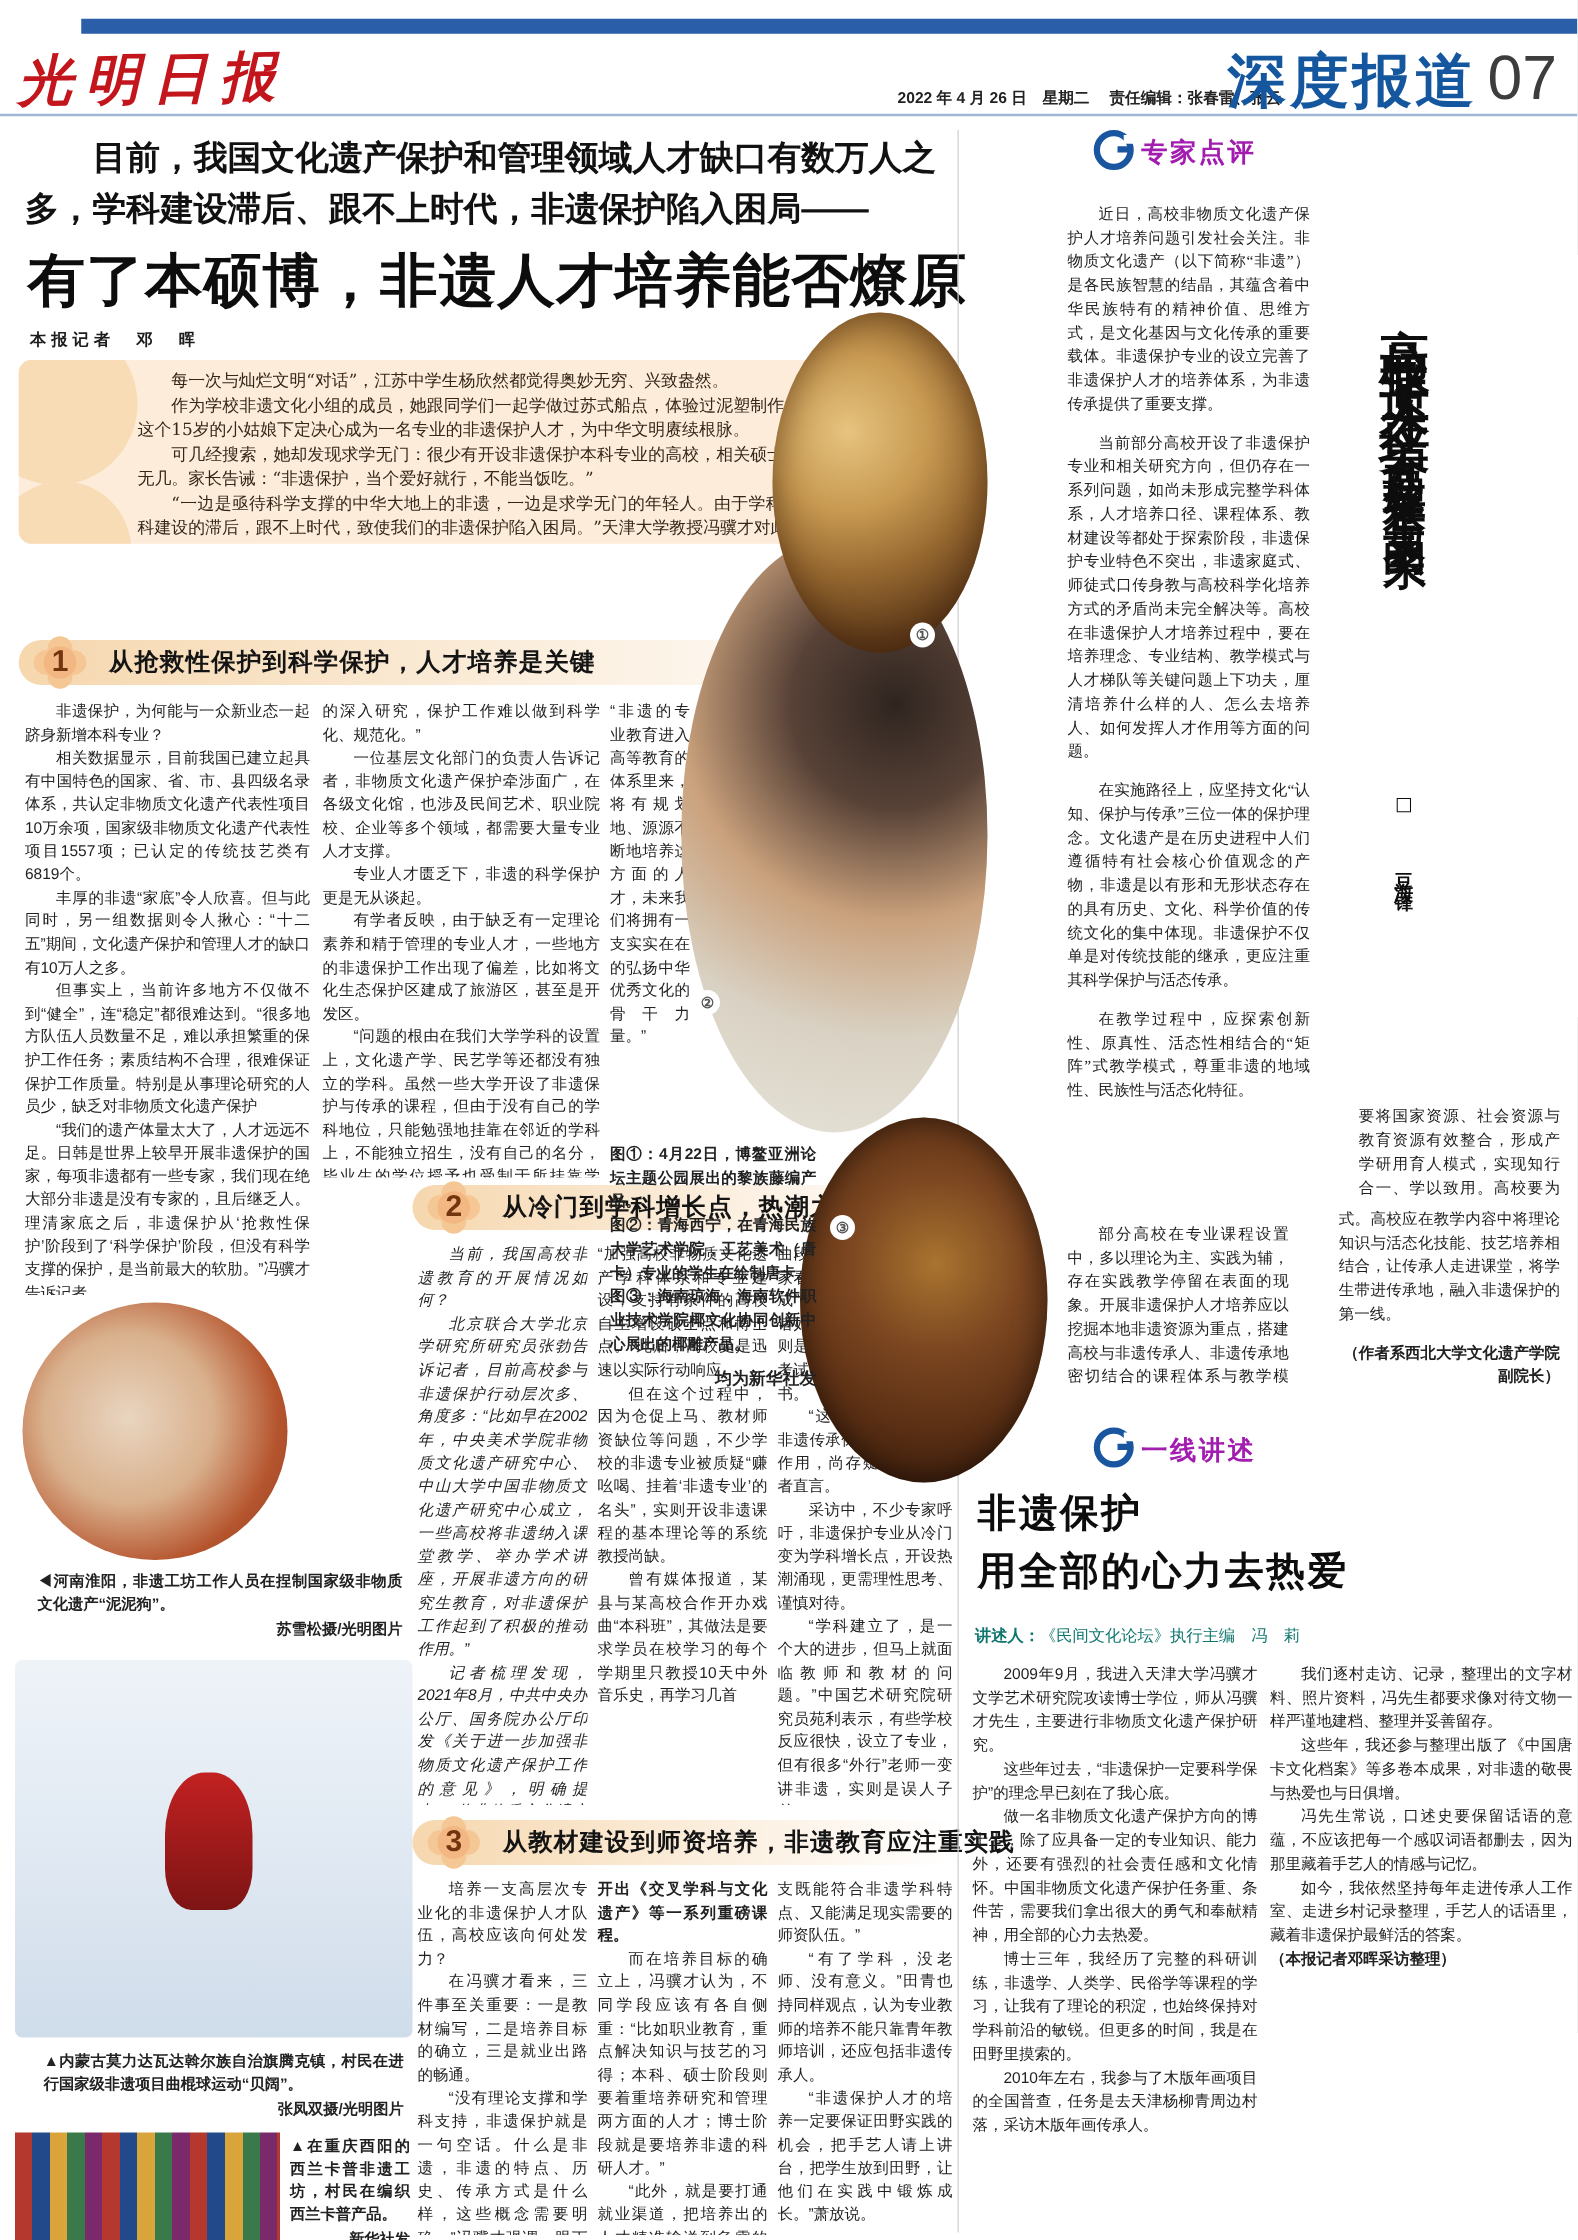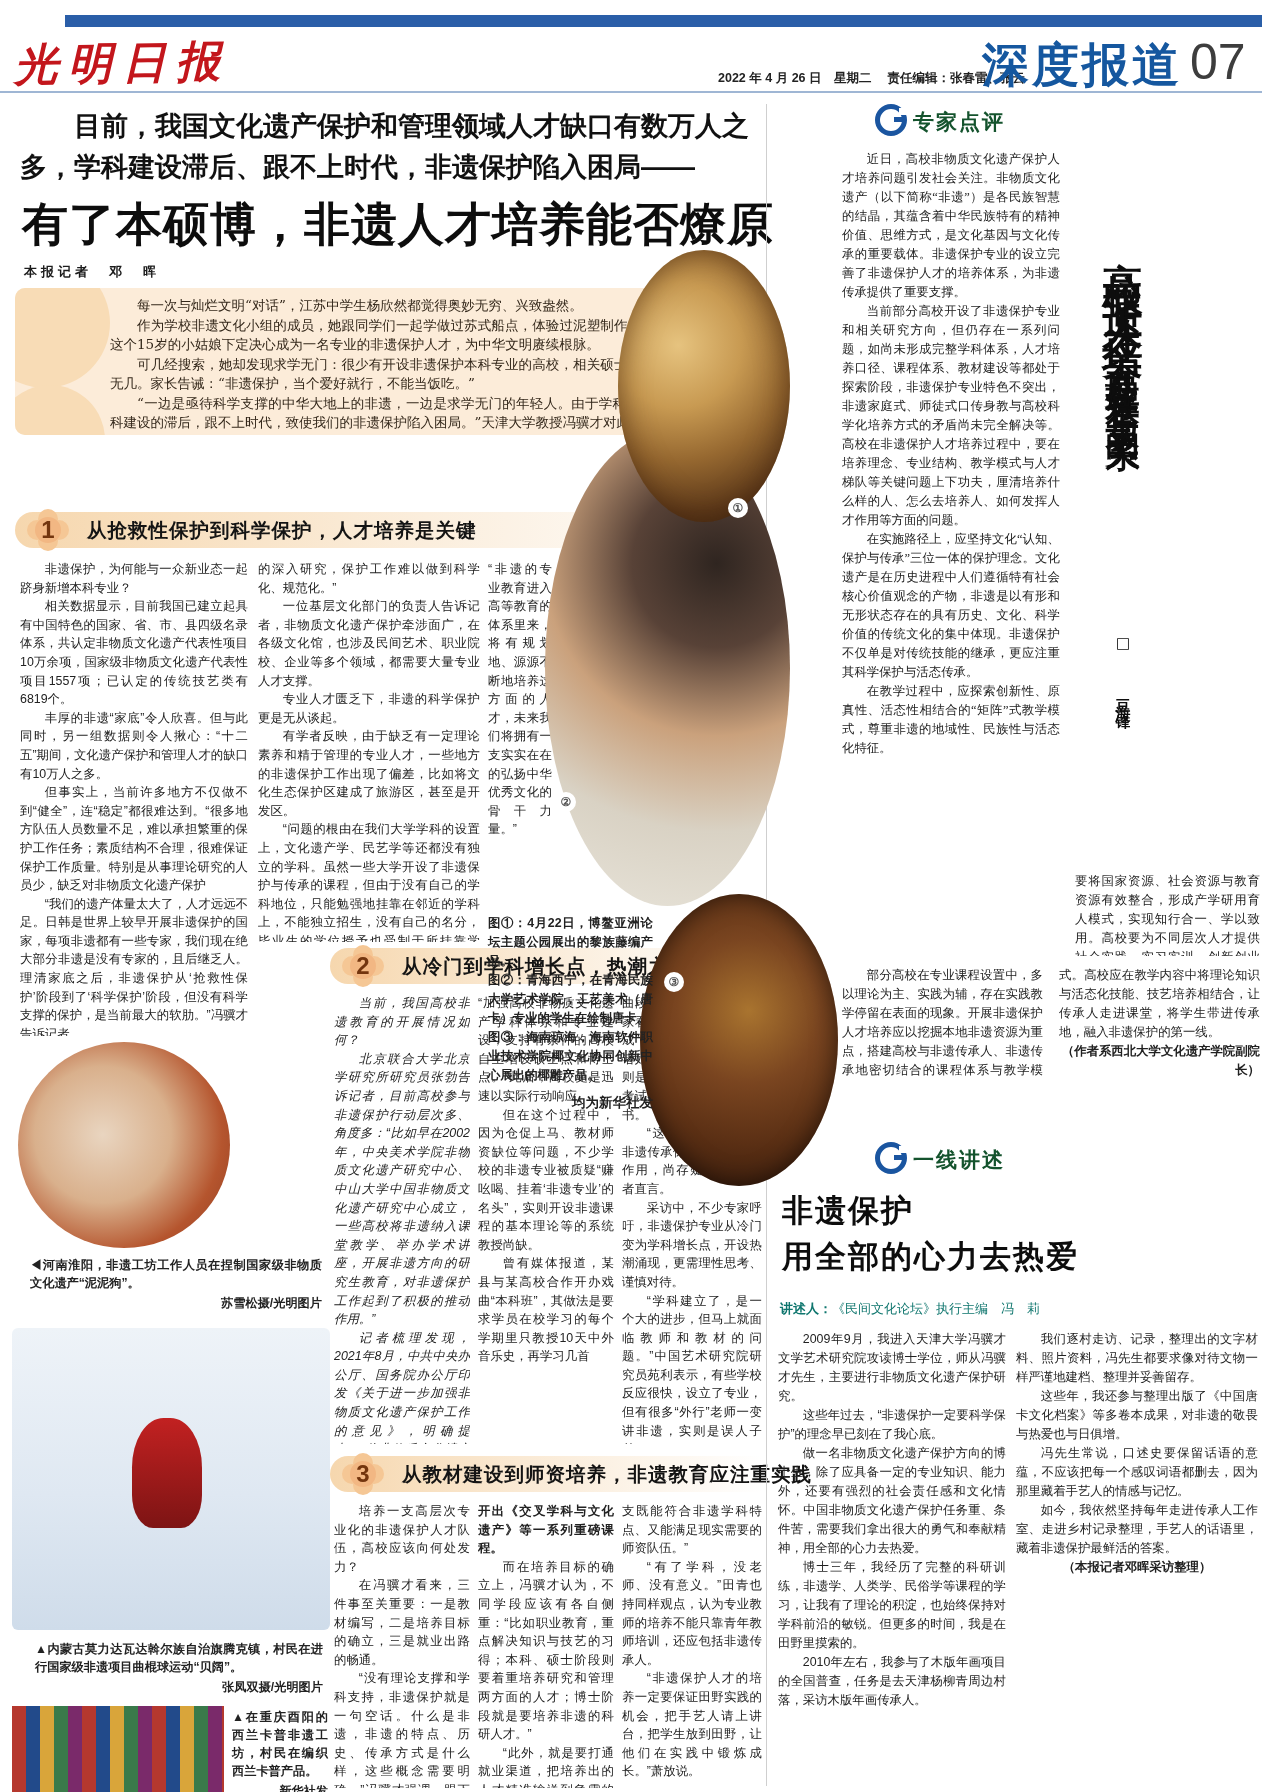--- a/index.html
+++ b/index.html
@@ -67,38 +67,38 @@
   .col p{margin:0;text-indent:2em;}
   
   .figcaps{position:absolute;left:488px;top:914px;width:165px;font-weight:bold;font-size:12.4px;
         line-height:19px;color:#222;text-align:justify;z-index:6;}
   .figcaps p{margin:0;}
   .figcredit{margin-top:8px;text-align:right;font-size:13.5px;}
   .photo-cap{position:absolute;font-weight:bold;font-size:12.2px;line-height:18px;color:#222;text-align:justify;}
   .photo-cap .credit{display:block;text-align:right;margin-top:2px;}
   
   .divider-v{position:absolute;left:766px;top:104px;width:1px;height:1682px;background:#cfcfcf;}
-  .col-head{position:absolute;font-size:21px;font-weight:900;color:#14532d;letter-spacing:2px;}
+  .col-head{position:absolute;font-size:21px;font-weight:900;color:#a21caf;letter-spacing:2px;}
   .gicon{display:inline-block;width:22px;height:22px;border:5px solid #1a55a0;border-radius:50%;
         position:relative;vertical-align:-7px;margin-right:6px;}
   .gicon::before{content:"";position:absolute;right:-3px;top:8px;width:11px;height:5px;background:#1a55a0;}
   .gicon::after{content:"";position:absolute;right:-6px;top:-1px;width:9px;height:7px;background:#fff;}
   .expert-col{position:absolute;font-size:12.4px;line-height:19px;text-align:justify;color:#222;
         font-family:"Liberation Serif",serif;overflow:hidden;}
-  .expert-col p{margin:0;text-indent:2em;}
+  .expert-col p{margin:12px;text-indent:2em;}
   .vtitle{position:absolute;left:1096px;top:168px;height:720px;writing-mode:vertical-rl;
         text-orientation:upright;font-family:"DejaVu Serif",serif;color:#0d0d0d;}
   .vtitle .vt1{font-size:40px;font-weight:900;letter-spacing:12px;margin-top:62px;}
   .vtitle .vt2{font-size:34px;font-weight:900;letter-spacing:5px;margin-left:18px;}
   .vtitle .vauthor{font-size:15px;font-weight:bold;letter-spacing:8px;margin-left:22px;margin-top:200px;}
   .attribution{font-weight:bold;text-align:right;text-indent:0 !important;}
   .narr-title{position:absolute;left:782px;font-size:31px;font-weight:900;color:#0d0d0d;letter-spacing:2px;}
   .speaker{position:absolute;left:780px;top:1300px;font-size:13px;color:#0f766e;}
   .speaker b{font-weight:900;}
-  .ending{font-weight:bold;text-align:center;text-indent:0 !important;}
+  .ending{font-weight:bold;text-align:left;text-indent:0 !important;}
 </style>
 </head>
 <body>
 
 <div id="page">
 
   <div class="top-bar"></div>
   <div class="logo">光明日报</div>
   <div class="dateline">
     <span>2022 年 4 月 26 日　星期二</span>　

